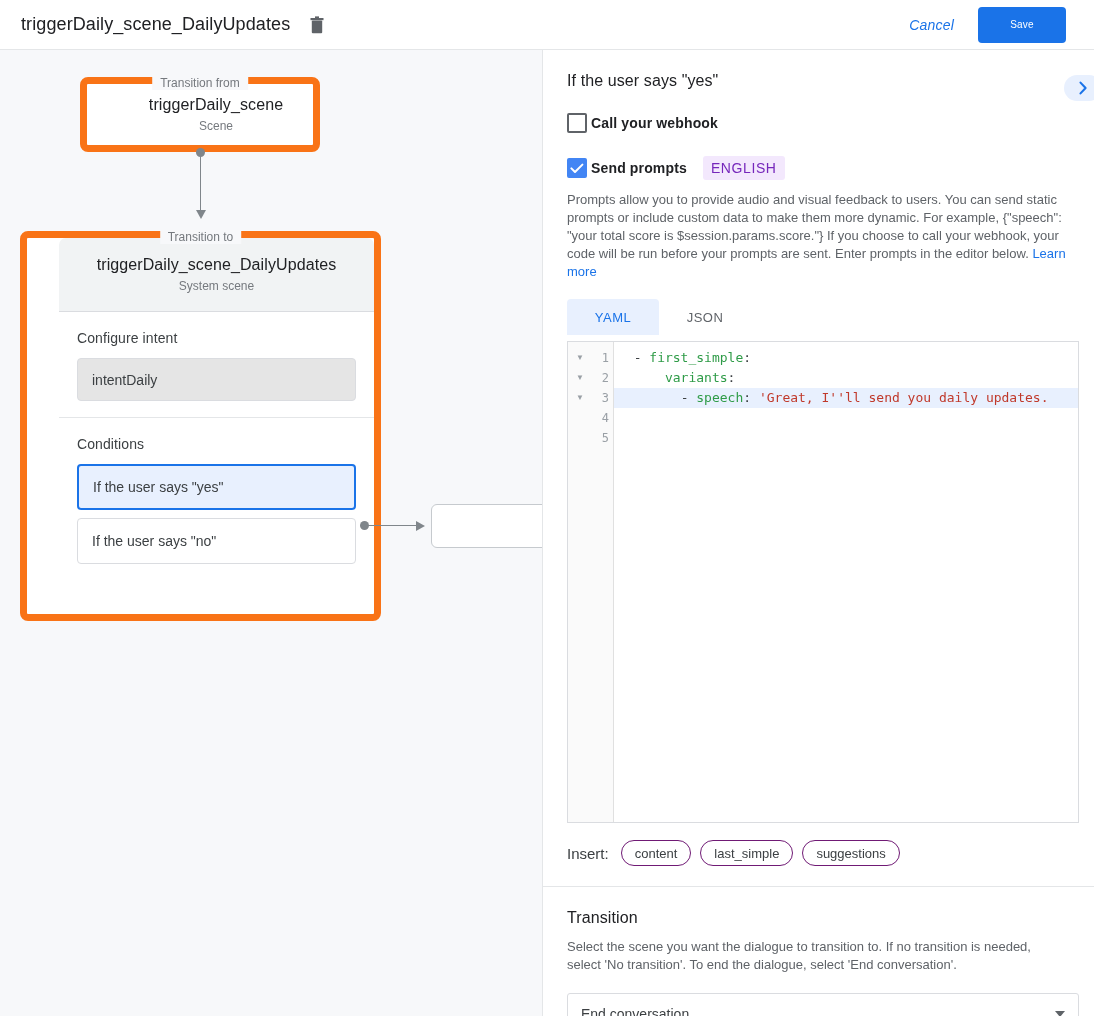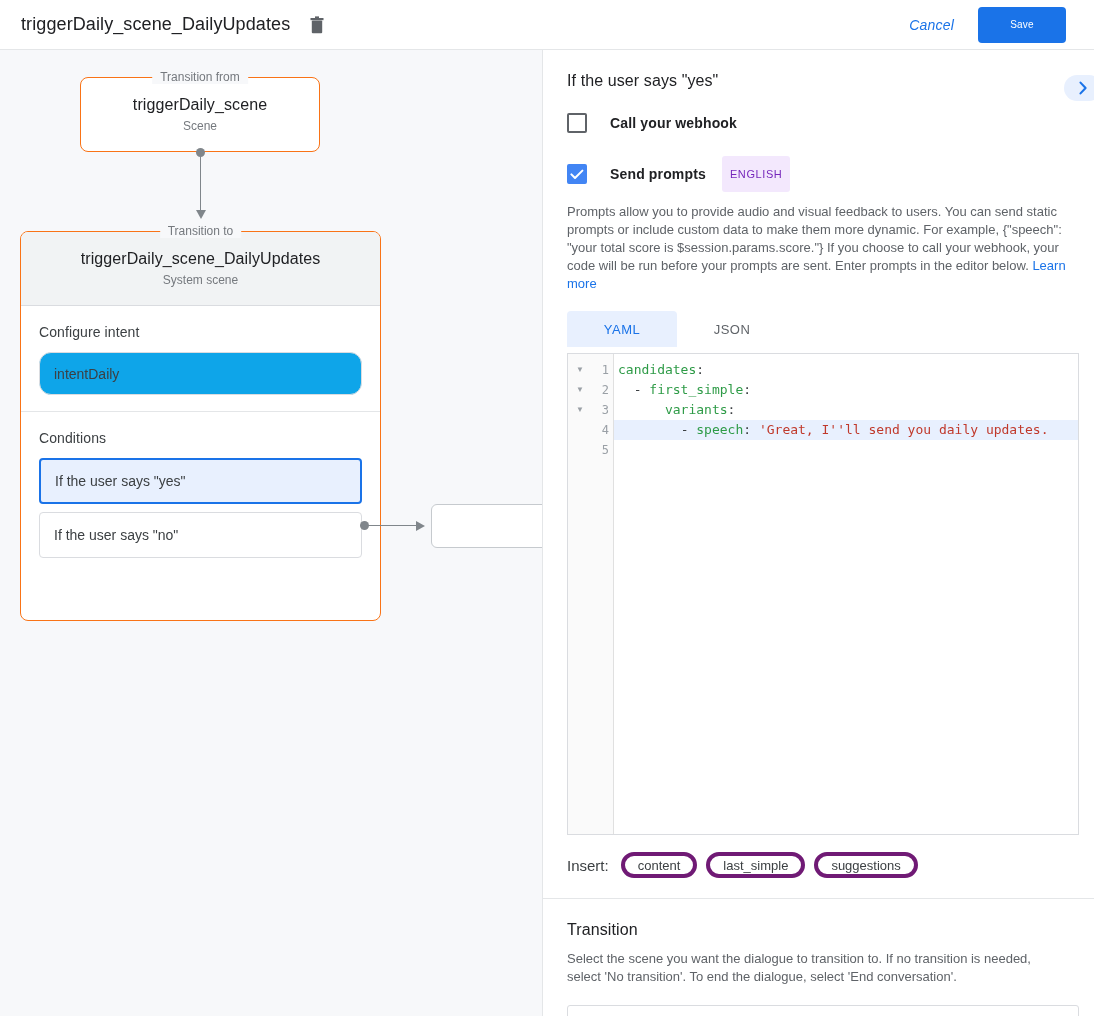--- a/index.html
+++ b/index.html
@@ -54,23 +54,24 @@
 
   
   .canvas {
     position: absolute; left: 0; top: 50px;
     width: 542px; height: 966px;
     background: #f7f8fa;
     overflow: hidden;
   }
   .fieldset {
     position: absolute;
-    border: 1px solid #f97316;
+    border: 7px solid #f97316;
     border-radius: 8px;
     background: #ffffff;
+    padding-left: 32px;
   }
   .fieldset > .legend {
     position: absolute;
     top: -8px; left: 50%;
     transform: translateX(-50%);
     background: #f7f8fa;
     padding: 0 8px;
     font-size: 12px;
     color: #75797e;
     white-space: nowrap;
@@ -131,25 +132,25 @@
     padding: 18px 18px 16px 18px;
   }
   .section + .section { border-top: 1px solid #e4e6e8; }
   .section-label {
     font-size: 14px; color: #3c4043;
     margin-bottom: 12px; letter-spacing: .1px;
   }
   .field-box {
     height: 43px;
     border: 1px solid #dadce0;
-    border-radius: 12px;
+    border-radius: 4px;
     display: flex; align-items: center;
     padding: 0 14px;
     font-size: 14px; color: #3c4043;
-    background: #0ea5e9;
+    background: #e5e5e5;
     cursor: pointer;
   }
   .cond-box {
     height: 46px;
     border: 1px solid #dadce0;
     border-radius: 4px;
     display: flex; align-items: center;
     padding: 0 14px;
     font-size: 14px; color: #3c4043;
     background: #ffffff;
@@ -226,47 +227,47 @@
     background: #ffffff;
     cursor: pointer;
     flex: 0 0 auto;
   }
   .checkbox.checked {
     background: #4285f4;
     border-color: #4285f4;
     display: flex; align-items: center; justify-content: center;
   }
   .check-label {
-    margin-left: 23px;
+    margin-left: 4px;
     font-size: 14px; color: #202124;
     font-weight: bold;
     letter-spacing: .15px;
     text-align: center;
   }
   .lang-badge {
     margin-left: 16px;
     background: #f3e8fd;
     color: #7627bb;
-    font-size: 11px;
+    font-size: 14px;
     letter-spacing: .6px;
-    padding: 12px 8px;
+    padding: 4px 8px;
     border-radius: 3px;
   }
   .helper-text {
     margin-top: 11px;
     font-size: 13px; line-height: 18px;
     color: #5f6368;
     max-width: 508px;
   }
   .helper-text a { color: #1a73e8; text-decoration: none; cursor: pointer; }
 
   
   .tabs { display: flex; margin-top: 18px; }
   .tab {
-    width: 110px; height: 36px;
+    width: 92px; height: 36px;
     display: flex; align-items: center; justify-content: center;
     font-size: 13px; color: #5f6368;
     letter-spacing: .5px;
     cursor: pointer;
     border-radius: 4px 4px 0 0;
     text-align: right;
   }
   .tab.active { background: #e8f0fe; color: #1a73e8; }
 
   
@@ -326,21 +327,21 @@
 
   .insert-row {
     display: flex; align-items: center;
     margin-top: 17px;
   }
   .insert-label {
     font-size: 15px; color: #3c4043;
     margin-right: 12px;
   }
   .chip {
-    border: 4px solid #701a75;
+    border: 1px solid #701a75;
     border-radius: 13px;
     height: 26px;
     padding: 0 13px;
     display: flex; align-items: center;
     font-size: 13px; color: #3c4043;
     margin-right: 9px;
     cursor: pointer;
     background: #ffffff;
   }
 
@@ -484,21 +485,20 @@
           <div class="fold-cell"></div>
         </div>
       <div class="gutter-num" id="gutter-num">
           <div class="num-cell">1</div>
           <div class="num-cell">2</div>
           <div class="num-cell">3</div>
           <div class="num-cell">4</div>
           <div class="num-cell">5</div>
         </div>
       <div class="code-area" id="code-area">
-          <div class="code-line"><span class="tok-key">candidates</span><span class="tok-punc">:</span></div>
           <div class="code-line">&nbsp;&nbsp;<span class="tok-dash">- </span><span class="tok-key">first_simple</span><span class="tok-punc">:</span></div>
           <div class="code-line">&nbsp;&nbsp;&nbsp;&nbsp;&nbsp;&nbsp;<span class="tok-key">variants</span><span class="tok-punc">:</span></div>
           <div class="code-line hl">&nbsp;&nbsp;&nbsp;&nbsp;&nbsp;&nbsp;&nbsp;&nbsp;<span class="tok-dash">- </span><span class="tok-key">speech</span><span class="tok-punc">: </span><span class="tok-str">'Great, I''ll send you daily updates.</span></div>
           <div class="code-line">&nbsp;</div>
         </div>
     </div>
 
     <div class="insert-row">
       <div class="insert-label">Insert:</div>
       <div class="chip">content</div>

